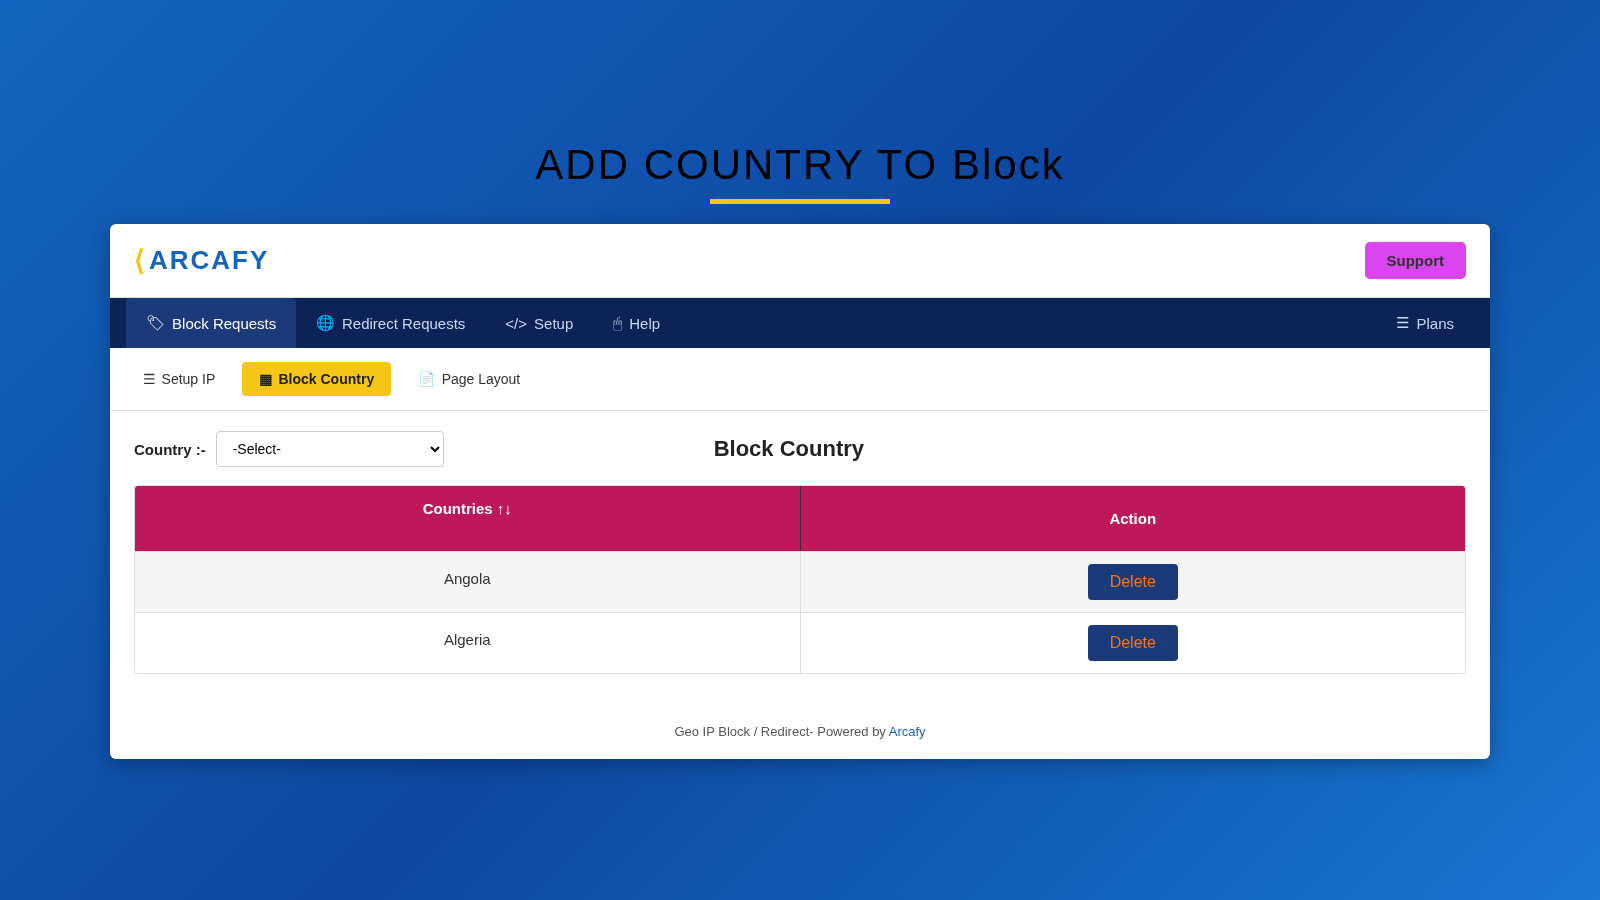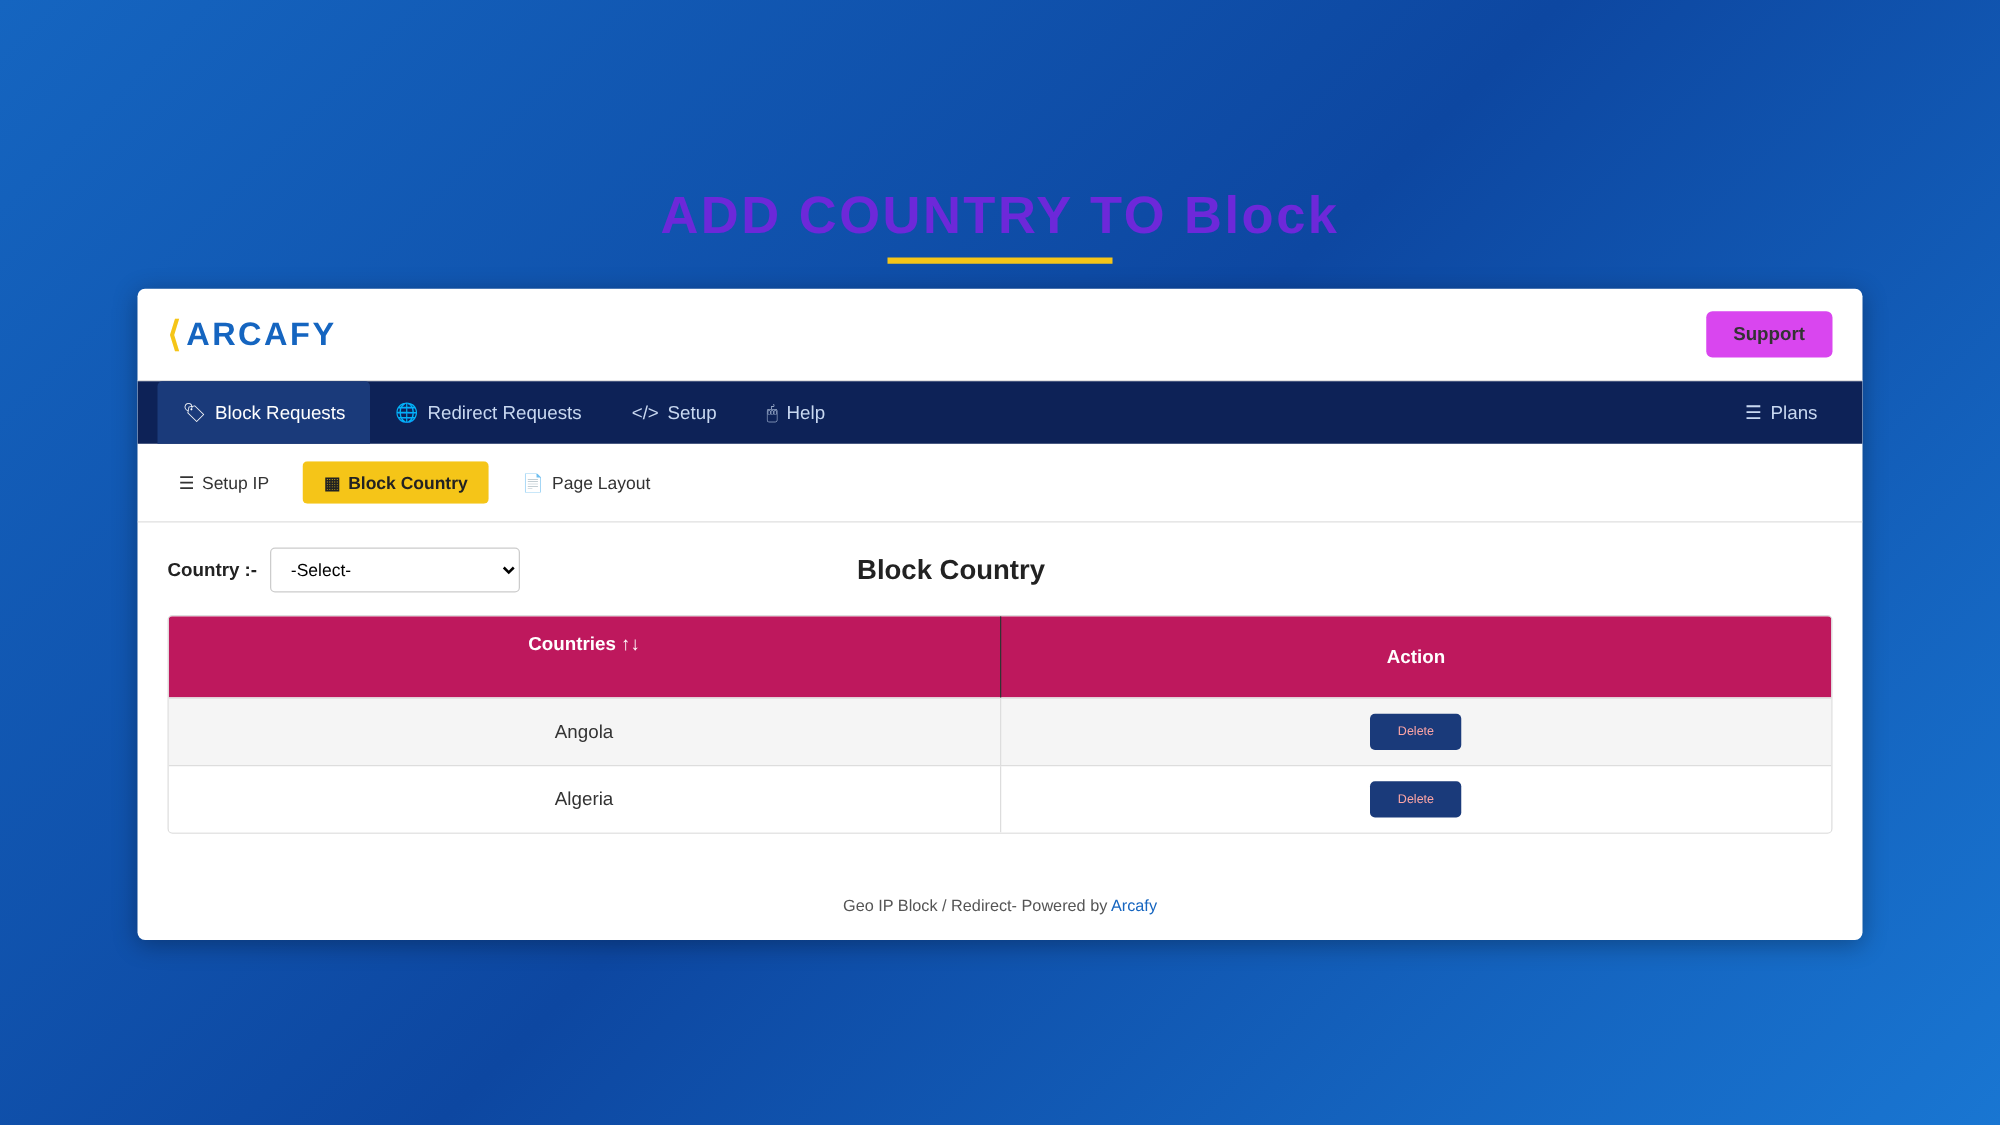--- a/index.html
+++ b/index.html
@@ -14,23 +14,23 @@
       padding: 20px;
     }
 
     
     .page-title-area {
       text-align: center;
       margin-bottom: 20px;
       width: 100%;
     }
     .page-title {
-      color: #6d28d9;
+      color: #000000;
       font-size: 42px;
-      font-weight: 700;
+      font-weight: 400;
       letter-spacing: 2px;
       margin-bottom: 10px;
     }
     .page-title-underline {
       width: 180px;
       height: 5px;
       background: #f5c518;
       margin: 0 auto;
     }
 
@@ -164,21 +164,21 @@
       font-size: 15px;
       font-weight: 700;
       color: #222;
       white-space: nowrap;
     }
     .country-select {
       padding: 8px 12px;
       font-size: 14px;
       border: 1px solid #ccc;
       border-radius: 4px;
-      width: 200px;
+      width: 228px;
       cursor: pointer;
       background: white;
     }
     .block-country-heading {
       font-size: 22px;
       font-weight: 600;
       color: #222;
       margin-left: 260px;
     }
 
@@ -230,25 +230,25 @@
     .table-cell-action {
       flex: 1;
       padding: 12px 16px;
       text-align: center;
       display: flex;
       align-items: center;
       justify-content: center;
     }
     .delete-btn {
       background: #1a3a7a;
-      color: #fca5a5;
+      color: #f97316;
       border: none;
       padding: 9px 22px;
       border-radius: 4px;
-      font-size: 10px;
+      font-size: 16px;
       cursor: pointer;
     }
 
     
     .card-footer {
       padding: 20px;
       text-align: center;
       color: #666;
       font-size: 13px;
     }

